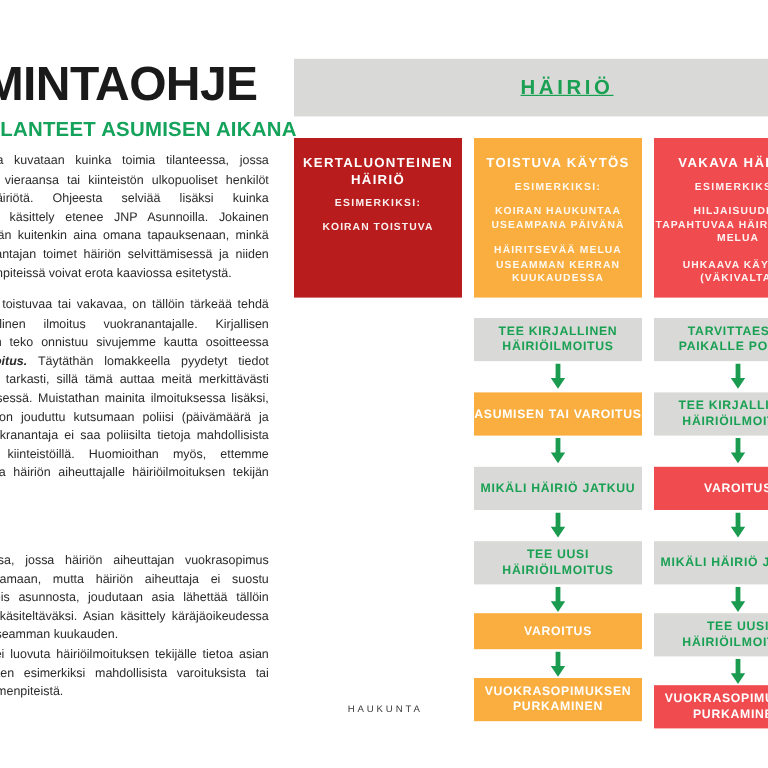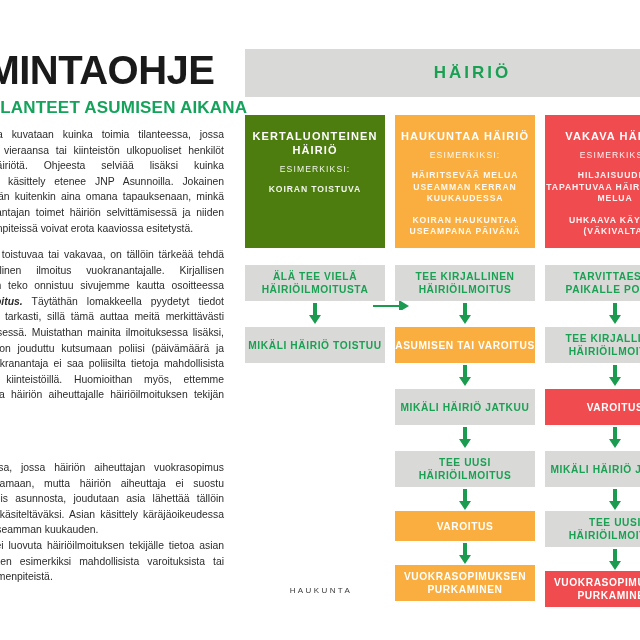--- a/index.html
+++ b/index.html
@@ -32,41 +32,41 @@
   #p4{top:538px;}
 
   
   .diagram{position:absolute;left:240px;top:0;width:470px;height:640px;}
 
   .hairio-banner{
     position:absolute;left:5px;top:49px;width:455px;height:48px;
     background:#d9dad8;display:flex;align-items:center;justify-content:center;
   }
   .hairio-banner .t{
-    color:#1aa053;font-size:17px;font-weight:bold;letter-spacing:3px;
+    color:#1aa053;font-size:17px;font-weight:bold;letter-spacing:3px;text-decoration:underline;
   }
 
   .cat{
     position:absolute;top:115px;width:140px;height:133px;
     display:flex;flex-direction:column;align-items:center;
     padding-top:14px;box-sizing:border-box;
   }
   .cat .hd{
     color:#ffffff;font-size:11px;font-weight:bold;letter-spacing:1.1px;
     text-align:center;line-height:14px;
   }
   .cat .ex{
-    color:#ffffff;font-size:8.6px;font-weight:normal;letter-spacing:1.1px;
+    color:#ffffff;font-size:8.6px;font-weight:bold;letter-spacing:1.1px;
     margin-top:7px;opacity:0.93;
   }
   .cat .li{
     color:#ffffff;font-size:8.6px;font-weight:bold;letter-spacing:0.9px;
     text-align:center;line-height:11.5px;margin-top:10px;opacity:0.93;
   }
-  #cat-green{left:5px;background:#4d7c0f;}
+  #cat-green{left:5px;background:#b91c1c;}
   #cat-orange{left:155px;background:#F9AE3F;}
   #cat-red{left:305px;background:#F04B4F;}
 
   
   .fbox{
     position:absolute;width:140px;
     display:flex;align-items:center;justify-content:center;
     text-align:center;box-sizing:border-box;
   }
   .fbox .t{
@@ -128,52 +128,33 @@
       <span class="t">HÄIRIÖ</span>
     </div>
 
     <div class="cat" id="cat-green">
       <div class="hd">KERTALUONTEINEN HÄIRIÖ</div>
       <div class="ex">ESIMERKIKSI:</div>
       <div class="li">KOIRAN TOISTUVA</div>
     </div>
 
     <div class="cat" id="cat-orange">
-      <div class="hd">HAUKUNTAA HÄIRIÖ</div>
+      <div class="hd">TOISTUVA KÄYTÖS</div>
       <div class="ex">ESIMERKIKSI:</div>
+      <div class="li">KOIRAN HAUKUNTAA USEAMPANA PÄIVÄNÄ</div>
       <div class="li">HÄIRITSEVÄÄ MELUA USEAMMAN KERRAN KUUKAUDESSA</div>
-      <div class="li">KOIRAN HAUKUNTAA USEAMPANA PÄIVÄNÄ</div>
     </div>
 
     <div class="cat" id="cat-red">
       <div class="hd">VAKAVA HÄIRIÖ</div>
       <div class="ex">ESIMERKIKSI:</div>
       <div class="li">HILJAISUUDEN TAPAHTUVAA HÄIRITSEVÄÄ MELUA</div>
       <div class="li">UHKAAVA KÄYTÖS (VÄKIVALTA)</div>
     </div>
 
-    <div class="colcontainer" id="col1">
-      <div class="fbox gray" style="top:265px;height:36px;">
-        <span class="t">ÄLÄ TEE VIELÄ HÄIRIÖILMOITUSTA</span>
-      </div>
-      <div class="arrow" style="left:62px;top:303px;">
-        <svg width="16" height="22" viewBox="0 0 16 22">
-            <path d="M6 0 h4 v12 h4 L8 21 L2 12 h4 z" fill="#1a9b4f"></path>
-          </svg>
-      </div>
-      <div class="fbox gray" style="top:327px;height:36px;">
-        <span class="t">MIKÄLI HÄIRIÖ TOISTUU</span>
-      </div>
-
-      <div class="rarrow" style="left:128px;top:296px;width:40px;height:14px;">
-        <svg width="40" height="14" viewBox="0 0 40 14">
-            <path d="M0 9 h26 v-5 l10 6 -10 6 v-5 H0 z" fill="#1a9b4f"></path>
-          </svg>
-      </div>
-    </div>
 
     <div class="colcontainer" id="col2">
       <div class="fbox gray" style="top:265px;height:36px;">
         <span class="t">TEE KIRJALLINEN HÄIRIÖILMOITUS</span>
       </div>
       <div class="arrow" style="left:62px;top:303px;">
         <svg width="16" height="22" viewBox="0 0 16 22">
             <path d="M6 0 h4 v12 h4 L8 21 L2 12 h4 z" fill="#1a9b4f"></path>
           </svg>
       </div>

